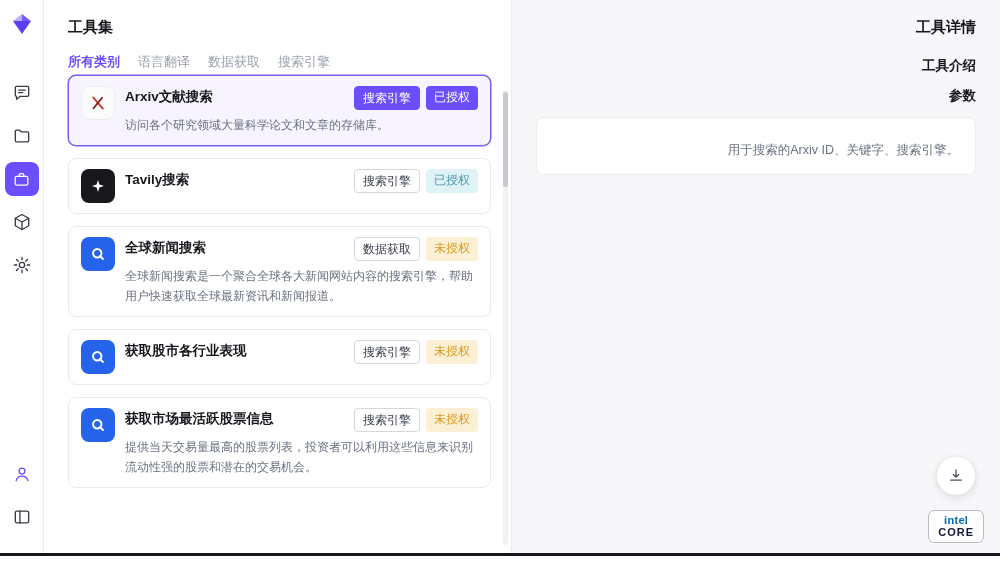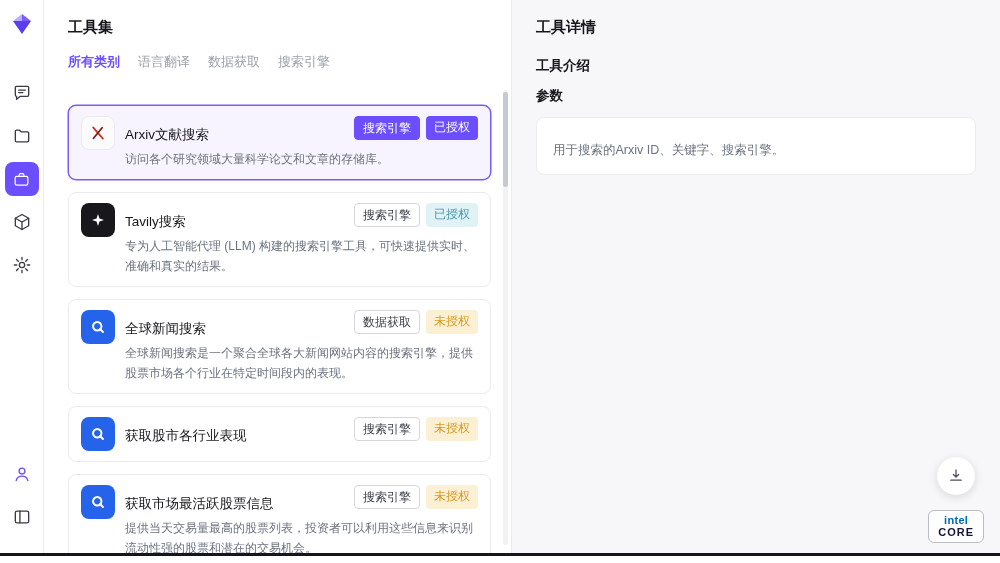--- a/index.html
+++ b/index.html
@@ -17,50 +17,50 @@
   .rail-item.active { background:#6b4eff; }
   .rail-item.active svg { stroke:#fff; }
   .rail-spacer { flex:1; }
   .rail-item.user svg { stroke:#6b4eff; }
 
   
   .tools { width:468px; flex:0 0 468px; border-right:1px solid #ececf0; display:flex; flex-direction:column;
     padding-top:18px; position:relative; background:#fff; }
   .tools-header { padding:0 24px; }
   .tools-title { font-size:15px; font-weight:bold; color:#17171c; margin-bottom:16px; }
-  .tabs { display:flex; gap:18px; margin-bottom:32px; }
+  .tabs { display:flex; gap:18px; margin-bottom:2px; }
   .tab { font-size:13px; color:#9aa0ab; cursor:pointer; }
   .tab.active { color:#6b4eff; font-weight:bold; }
 
   .tool-list { flex:1; overflow:hidden; padding:2px 20px 6px 24px; }
   .tool-card { display:flex; gap:10px; border:1px solid #ebebef; border-radius:8px; padding:10px 12px;
     margin-bottom:12px; background:#fff; cursor:pointer; }
   .tool-card.selected { border-color:#7a5af8; box-shadow:0 0 0 0.5px #7a5af8; background:#f7f4ff; }
   .tool-icon { width:34px; height:34px; flex:0 0 34px; border-radius:8px; display:flex; align-items:center;
     justify-content:center; background:#f4f4f6; }
   .tool-icon.arxiv { background:#fbfbfc; border:1px solid #ececf0; }
   .tool-icon.tavily { background:#17171c; }
   .tool-icon.qblue { background:#2563eb; }
   .tool-body { flex:1; min-width:0; }
   .tool-top { display:flex; align-items:flex-start; }
-  .tool-name { font-size:13.5px; font-weight:normal; color:#17171c; padding-top:2px;margin-top:8px; }
+  .tool-name { font-size:13.5px; font-weight:bold; color:#17171c; padding-top:2px; }
   .badges { margin-left:auto; display:flex; gap:6px; }
   .badge { font-size:12px; border-radius:4px; padding:2.5px 8px; white-space:nowrap; }
   .badge.cat { border:1px solid #d5d7dd; color:#3a3f4a; background:#fff; }
   .badge.cat.filled { border-color:#6b4eff; background:#6b4eff; color:#fff; }
   .badge.auth-active { background:#6b4eff; color:#fff; }
   .badge.auth-ok { background:#dff2f6; color:#4d97ac; }
   .badge.auth-no { background:#fcf0d4; color:#d89a22; }
   .tool-desc { font-size:12px; color:#6b7280; line-height:1.62; margin-top:6px; }
 
   .scroll-track { position:absolute; right:3px; top:90px; bottom:8px; width:5px; border-radius:3px; background:#f2f2f4; }
   .scroll-thumb { position:absolute; right:3px; top:92px; width:5px; height:95px; border-radius:3px; background:#c6c9d1; cursor:pointer; }
 
   
-  .detail { flex:1; background:#f7f7f9; padding:18px 24px; position:relative; }
+  .detail { flex:1; background:#f7f7f9; padding:18px 24px; position:relative;text-align:right; }
   .detail-title { font-size:15px; font-weight:bold; color:#17171c; margin-bottom:20px; }
   .section-heading { font-size:13.5px; font-weight:bold; color:#17171c; margin-bottom:12px; }
   .intro-card { background:#fff; border:1px solid #ececf0; border-radius:8px; padding:13px 16px;
     font-size:13px; color:#33363f; line-height:1.5; margin-bottom:24px; }
   .param-card { background:#fff; border:1px solid #ececf0; border-radius:8px; padding:14px 16px; }
   .param-row { display:flex; align-items:baseline; gap:8px; }
   .param-name { font-size:13px; font-weight:bold; color:#17171c; }
   .param-type { font-size:12px; color:#9aa0ab; }
   .param-required { font-size:12px; color:#e05252; }
   .param-desc { font-size:12.5px; color:#6b7280; margin-top:9px; line-height:1.5; }
@@ -175,40 +175,39 @@
           </svg>
         </div>
         <div class="tool-body">
           <div class="tool-top">
             <span class="tool-name">Tavily搜索</span>
             <span class="badges">
               <span class="badge cat">搜索引擎</span>
               <span class="badge auth-ok">已授权</span>
             </span>
           </div>
-          <div class="tool-desc">专为人工智能代理 (LLM) 构建的搜索引擎工具，可快速提供实时、准确和真实的结果。</div>
         </div>
       </div>
 
       <div class="tool-card">
         <div class="tool-icon qblue">
           <svg width="18" height="18" viewBox="0 0 24 24" fill="none" stroke="#fff" stroke-width="2.6" stroke-linecap="round">
             <circle cx="11" cy="11" r="5.6"></circle>
             <path d="M14.6 14.6l4 4"></path>
           </svg>
         </div>
         <div class="tool-body">
           <div class="tool-top">
             <span class="tool-name">全球新闻搜索</span>
             <span class="badges">
               <span class="badge cat">数据获取</span>
               <span class="badge auth-no">未授权</span>
             </span>
           </div>
-          <div class="tool-desc">全球新闻搜索是一个聚合全球各大新闻网站内容的搜索引擎，提供股票市场各个行业在特定时间段内的表现。</div>
+          <div class="tool-desc">全球新闻搜索是一个聚合全球各大新闻网站内容的搜索引擎，帮助用户快速获取全球最新资讯和新闻报道。</div>
         </div>
       </div>
 
       <div class="tool-card">
         <div class="tool-icon qblue">
           <svg width="18" height="18" viewBox="0 0 24 24" fill="none" stroke="#fff" stroke-width="2.6" stroke-linecap="round">
             <circle cx="11" cy="11" r="5.6"></circle>
             <path d="M14.6 14.6l4 4"></path>
           </svg>
         </div>

